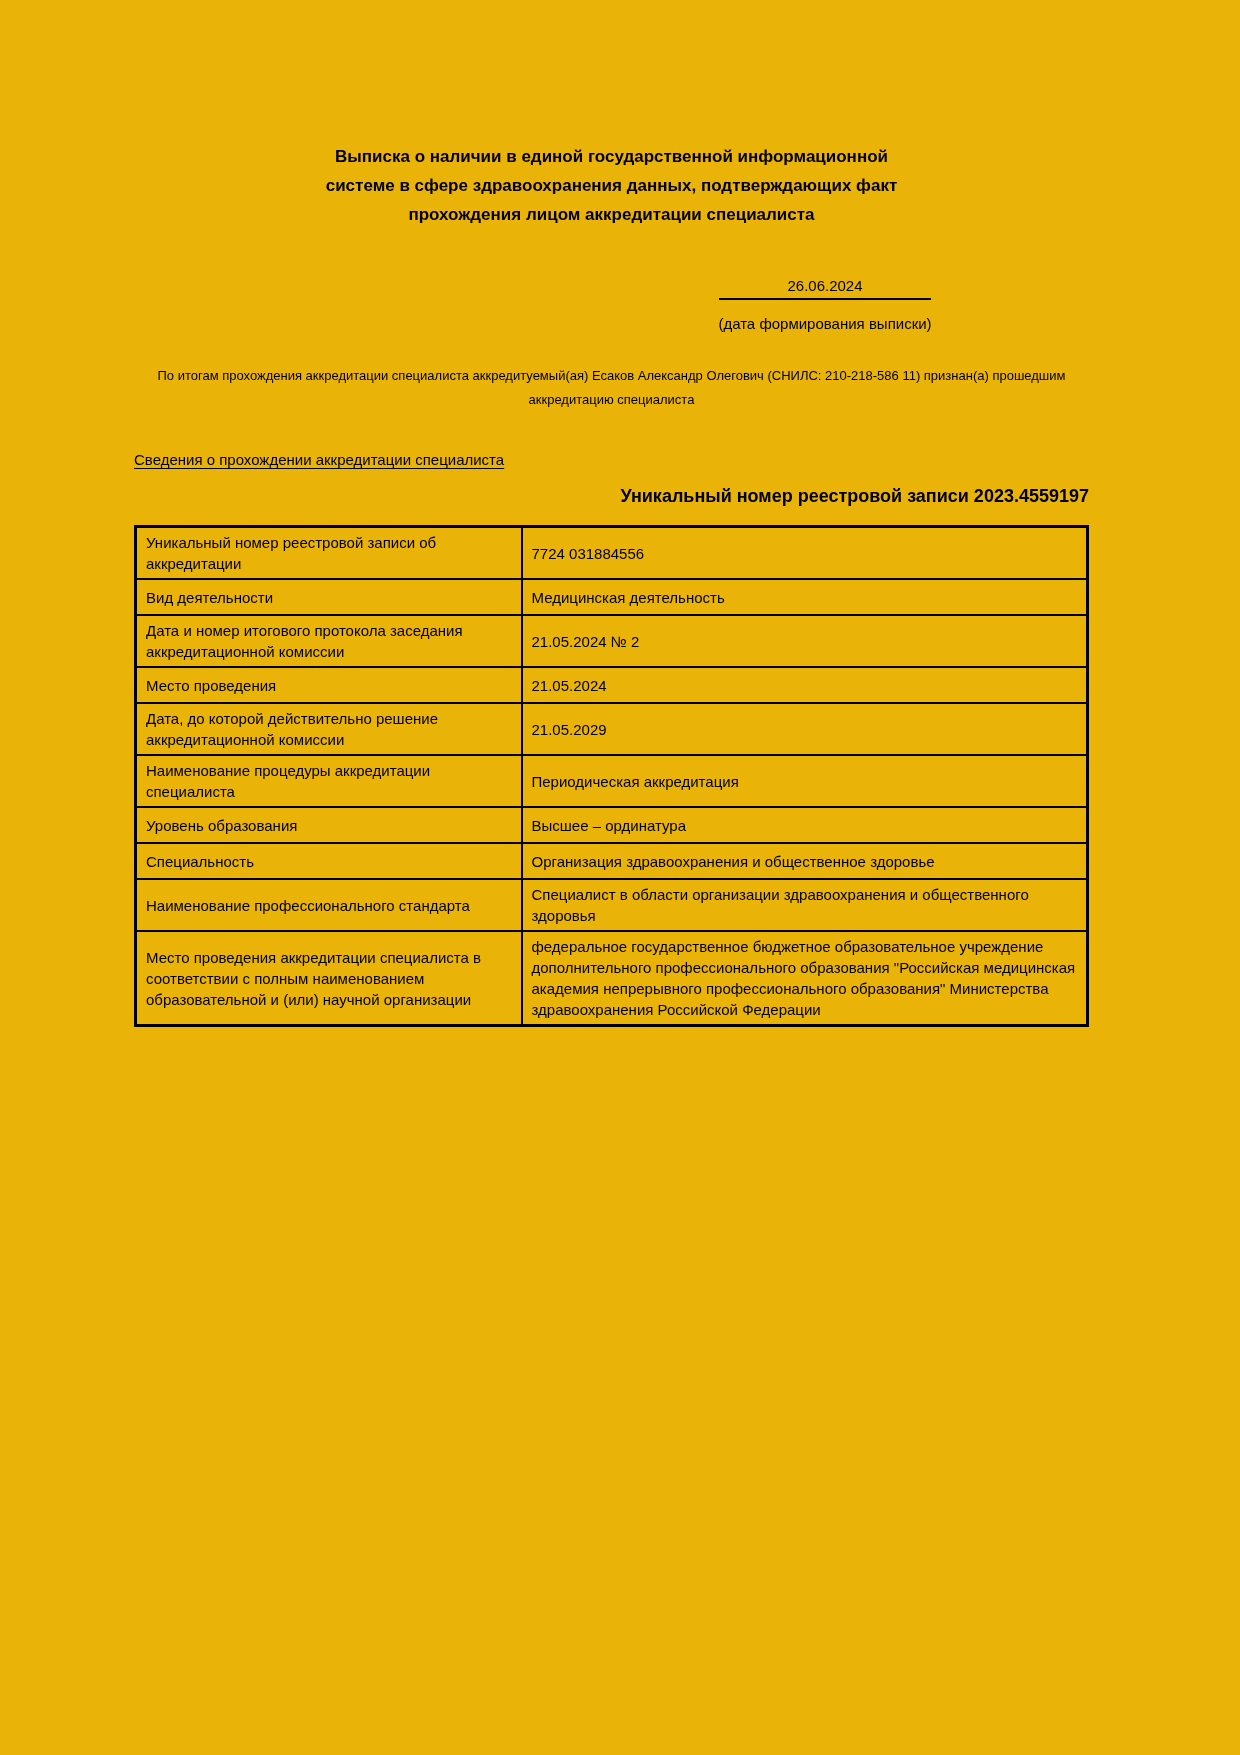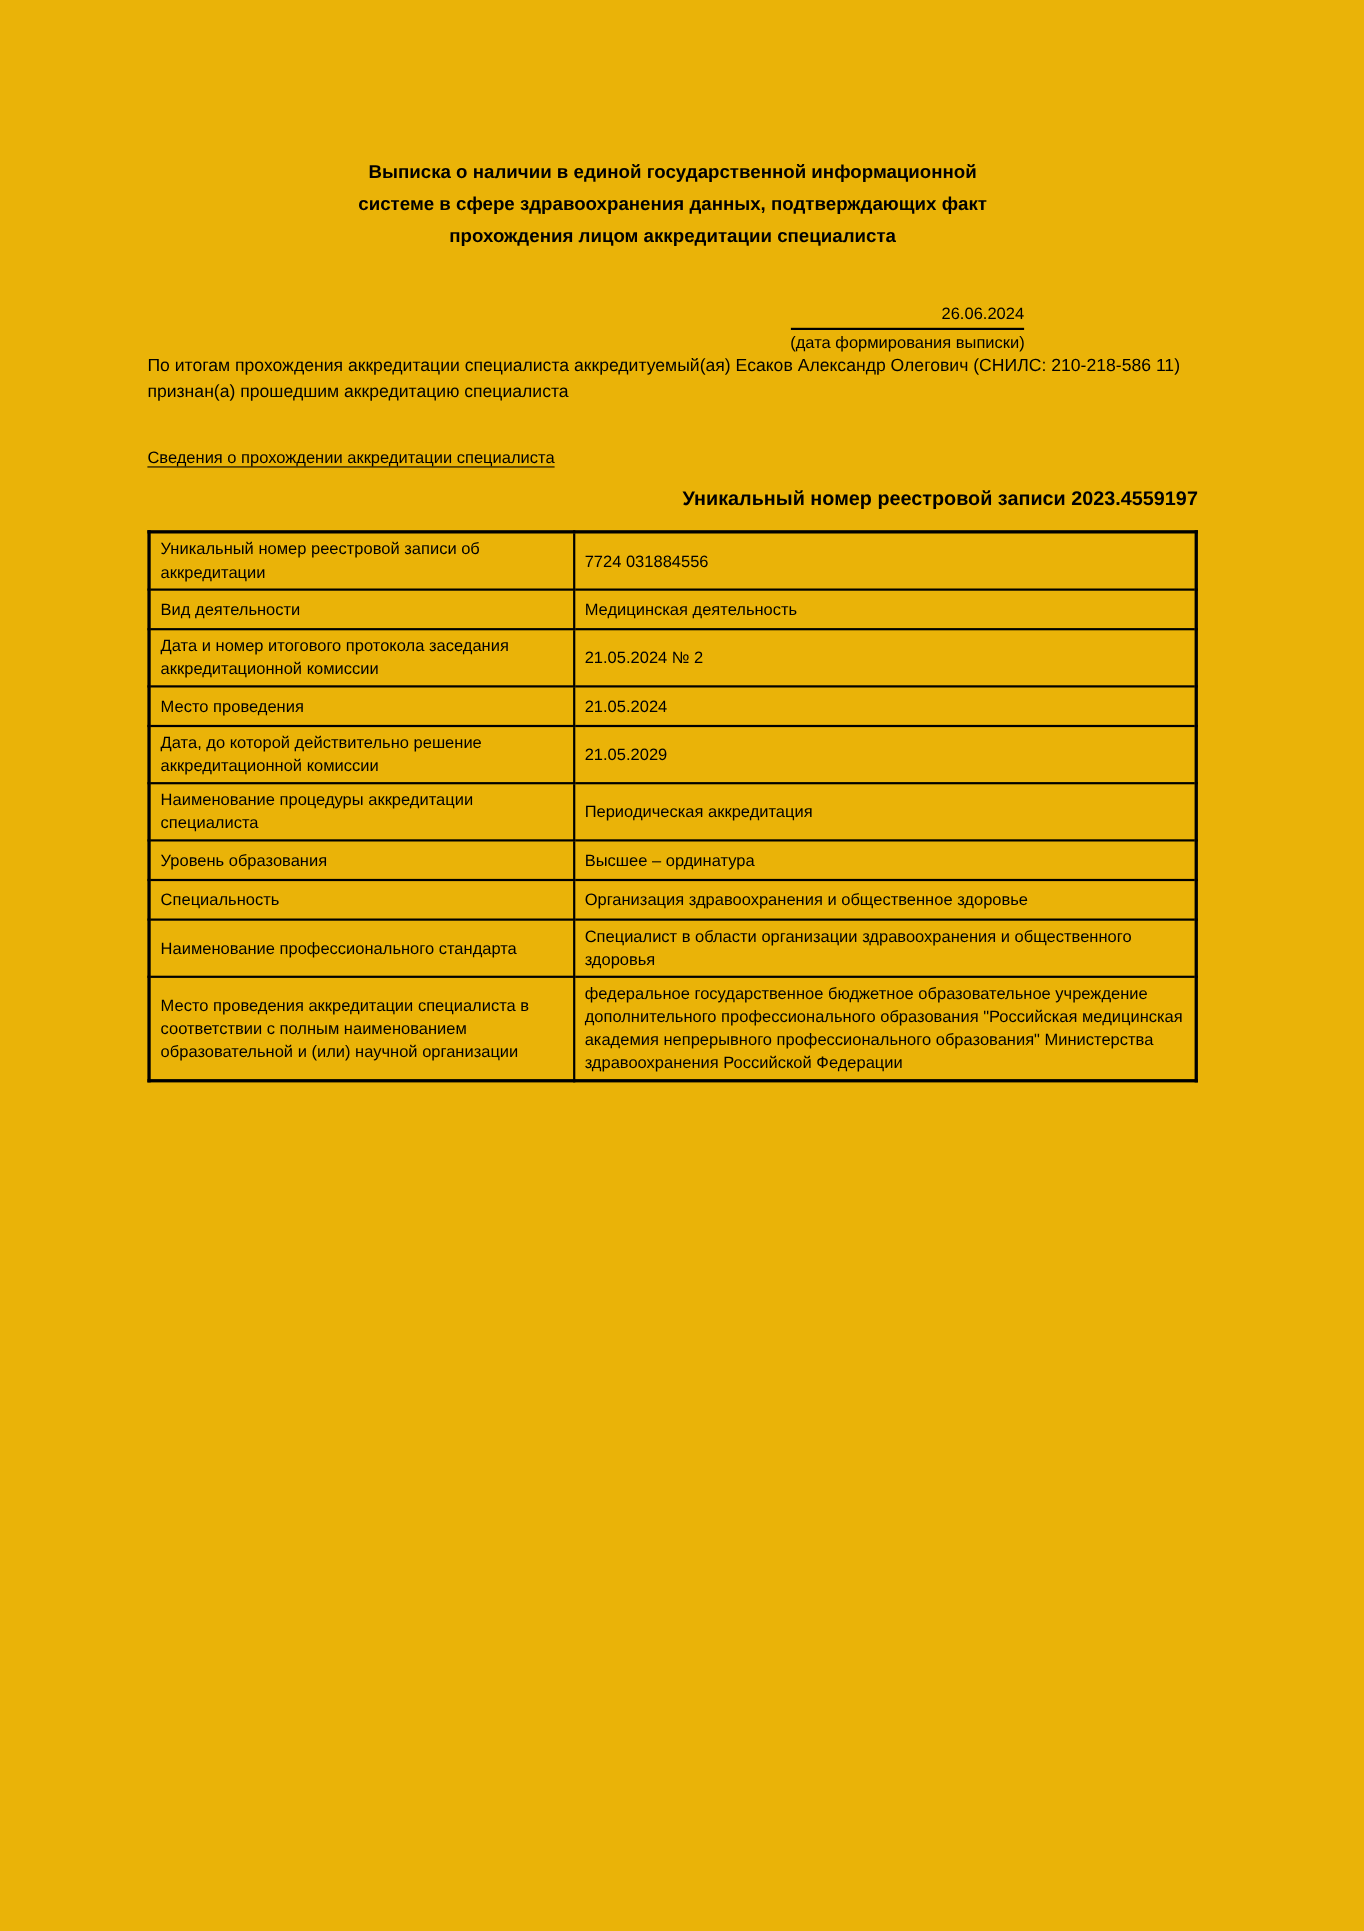--- a/index.html
+++ b/index.html
@@ -32,29 +32,30 @@
     text-align: center;
     font-size: 15px;
   }
   .date-value {
     display: block;
     width: 212px;
     margin: 0 auto;
     padding-bottom: 3px;
     border-bottom: 2px solid #000;
     line-height: 18px;
-    text-align: right;
   }
   .date-caption {
-    padding-top: 2px;
+    padding-top: 14px;
     line-height: 19px;
     white-space: nowrap;
   }
   .intro {
-    font-size: 16px;
+    margin-top: 31px;
+    text-align: center;
+    font-size: 13px;
     line-height: 24px;
   }
   .section-heading {
     margin-top: 38px;
     text-align: left;
     font-size: 15px;
     line-height: 19px;
     text-decoration: underline;
     text-underline-offset: 3px;
   }

